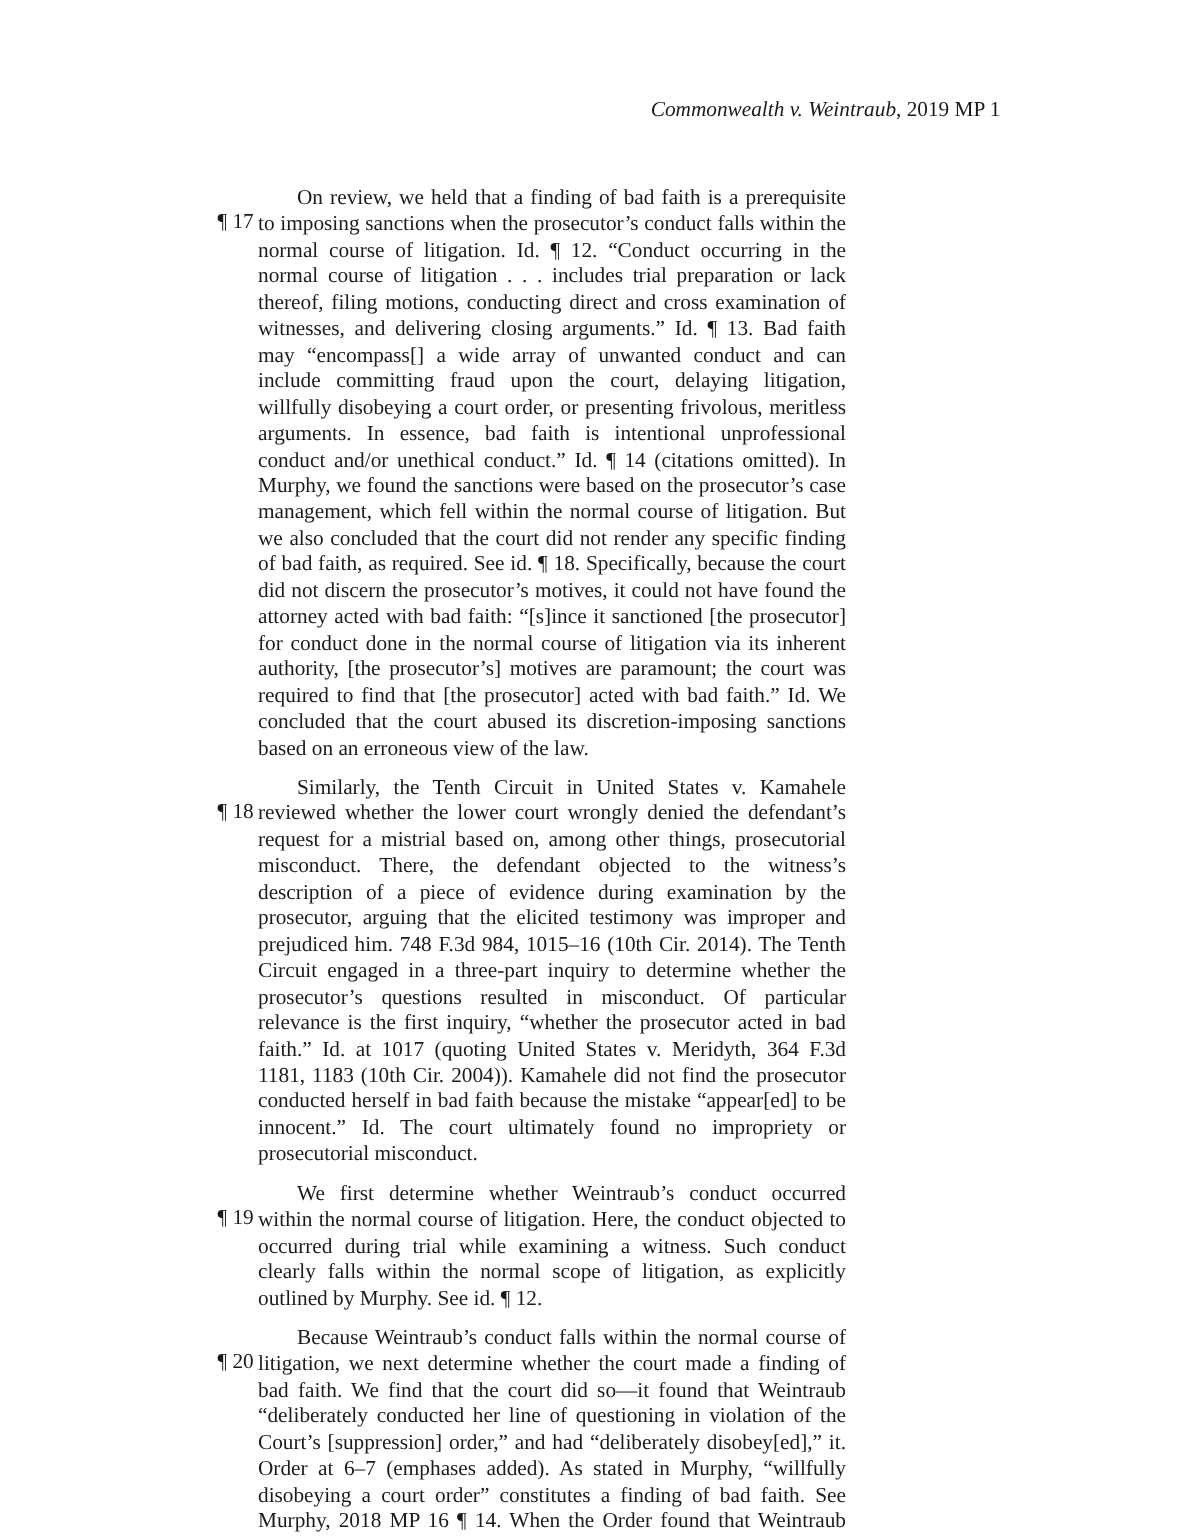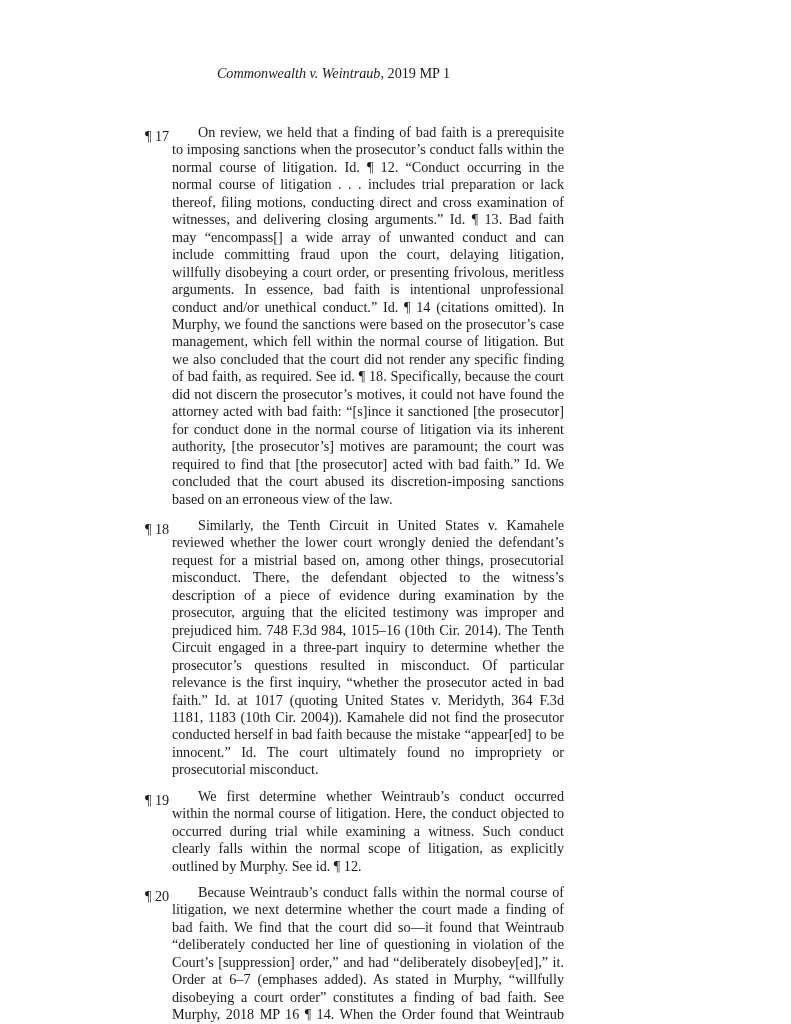--- a/index.html
+++ b/index.html
@@ -3,33 +3,33 @@
 <meta charset="utf-8">
 <style>
   html, body { margin: 0; padding: 0; background: #ffffff; }
   body {
     width: 791px; height: 1024px; position: relative; overflow: hidden;
     font-family: "Liberation Serif", "DejaVu Serif", serif;
     color: #1a1a1a;
   }
   .header {
     position: absolute; top: 64px; left: 0; width: 667px;
-    text-align: center; font-size: 14.2px; line-height: 18px;
+    text-align: right; font-size: 14.2px; line-height: 18px;
   }
   .header i { font-style: italic; }
   .content {
     position: absolute; left: 172px; top: 124px; width: 392px;
     font-size: 14.2px; line-height: 17.45px;
   }
   .para {
     position: relative; text-align: justify; margin: 0 0 9px 0;
     hyphens: none;
   }
   .pnum {
-    position: absolute; left: -27px; top: 4px; white-space: nowrap;
+    position: absolute; left: -27px; top: 16px; white-space: nowrap;
   }
   .first-indent { display: inline-block; width: 26px; }
   i, .it { }
 </style>
 </head>
 <body>
 
 <div class="header"><i>Commonwealth v. Weintraub</i><span>, 2019 MP 1</span></div>
 
 <div class="content">

